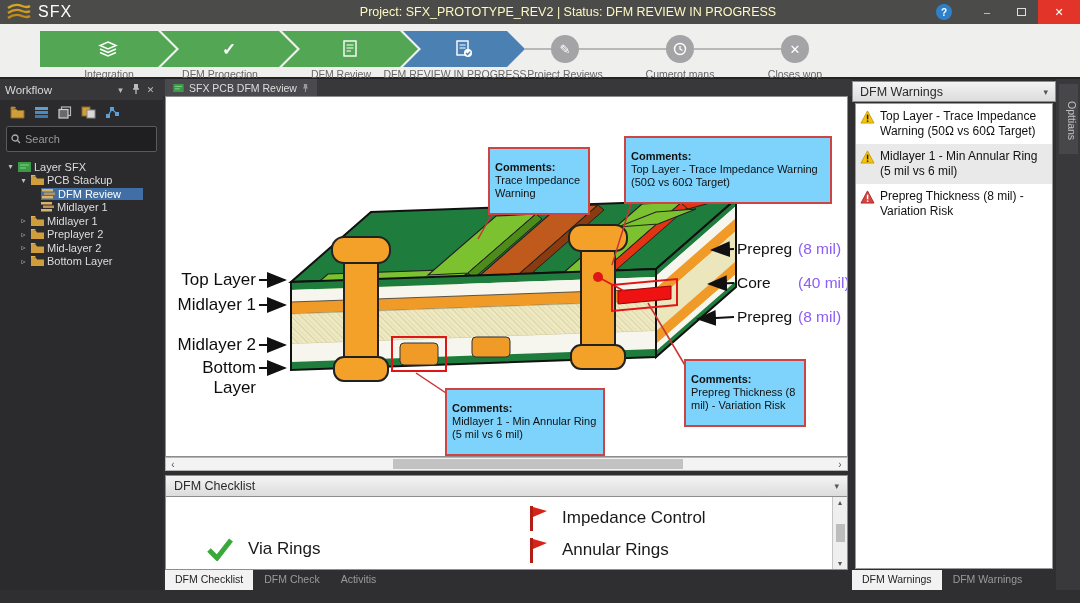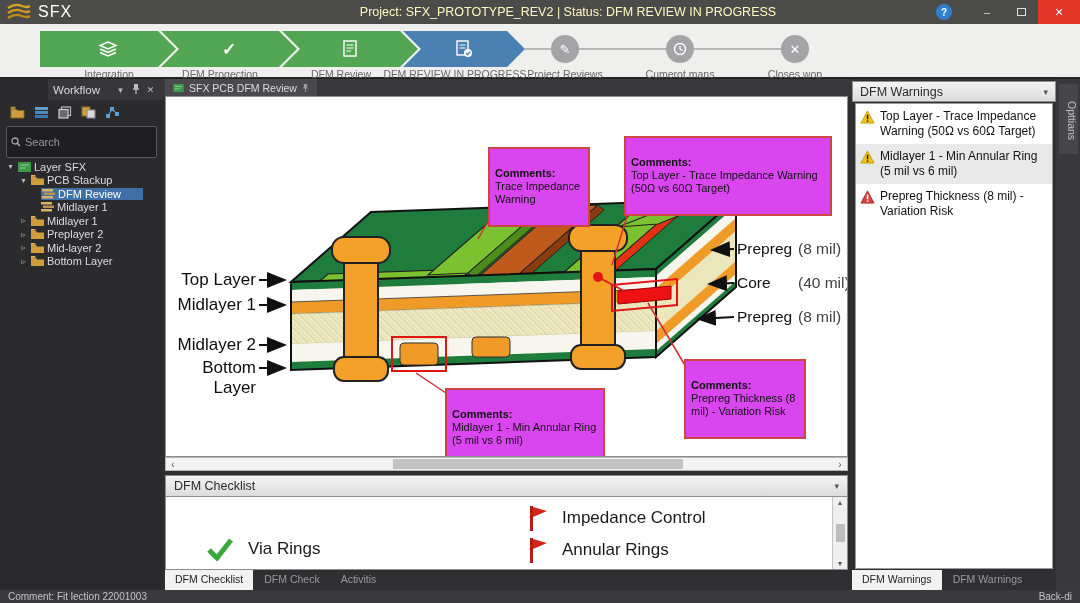--- a/index.html
+++ b/index.html
@@ -33,27 +33,27 @@
   .step-label { position:absolute; top:44px; font-size:10.5px; color:#666; text-align:center; width:150px; }
   .pend-line { position:absolute; top:24px; height:2px; background:#b8b8b8; }
   .pend-circle { position:absolute; top:11px; width:28px; height:28px; border-radius:50%; background:#a4a4a6;
     display:flex; align-items:center; justify-content:center; color:#fff; font-size:13px; }
 
   
   .content { position:absolute; left:0; top:79px; width:1080px; height:511px; }
 
   
   .sidebar { position:absolute; left:0; top:0; width:163px; height:511px; background:#2b2b2e; color:#ddd; }
-  .sb-head { height:21px; background:#37373a; display:flex; align-items:center; padding:0 5px; font-size:11.5px; color:#d8d8d8;margin-left:48px; }
+  .sb-head { height:21px; background:#37373a; display:flex; align-items:center; padding:0 5px; font-size:11.5px; color:#d8d8d8; }
   .sb-head .sp { flex:1; }
   .sb-hbtn { width:15px; text-align:center; color:#bbb; font-size:9px; cursor:default; }
   .sb-tools { height:24px; display:flex; align-items:center; gap:9px; padding:0 10px; }
   .sb-tools svg { display:block; }
-  .sb-search { margin:2px 6px 2px 6px; height:18px; background:#1f1f22; border:1px solid #5a5a5e;
-    border-radius:2px; display:flex; align-items:center; padding:15px 4px; gap:4px; }
+  .sb-search { margin:2px 6px 8px 6px; height:26px; background:#1f1f22; border:1px solid #5a5a5e;
+    border-radius:2px; display:flex; align-items:center; padding:8px 4px; gap:4px; }
   .sb-search input { flex:1; background:transparent; border:none; outline:none; color:#ccc; font-size:11px;
     font-family:"Liberation Sans", sans-serif; width:100px; }
   .sb-search input::placeholder { color:#999; }
   .tree { font-size:11px; }
   .trow { height:13.5px; display:flex; align-items:center; gap:3px; white-space:nowrap; }
   .trow .exp { width:9px; text-align:center; color:#bdbdbd; font-size:8px; }
   .trow .sel { background:#3f6fa5; color:#fff; display:flex; align-items:center; gap:3px; padding:0 22px 0 1px; }
   .ind0 { padding-left:6px; } .ind1 { padding-left:19px; } .ind2 { padding-left:41px; }
 
   
@@ -61,22 +61,22 @@
   .tabstrip { position:absolute; left:0; top:0; width:689px; height:17px; background:#38383b; display:flex; }
   .doc-tab { margin-left:2px; height:17px; background:#4a4a4e; color:#ddd; font-size:10.5px;
     display:flex; align-items:center; gap:5px; padding:0 8px; }
 
   .canvas { position:absolute; left:2px; top:17px; width:683px; height:361px; background:#fff;
     border:1px solid #8d8d8d; overflow:hidden; }
   .board-svg { position:absolute; left:0; top:0; width:683px; height:361px; }
   .lab-left { position:absolute; left:0; width:90px; text-align:right; font-size:17px; color:#0d0d0d; }
   .lab-right { position:absolute; left:571px; font-size:15.5px; white-space:nowrap; }
   .lab-right .nm { color:#111; display:inline-block; min-width:61px; }
-  .lab-right .vl { color:#404040; }
-  .callout { position:absolute; background:#d946ef; border:2px solid #cc4444; padding:18px 5px;
+  .lab-right .vl { color:#8b5cf6; }
+  .callout { position:absolute; background:#7dd3fc; border:2px solid #cc4444; padding:12px 5px;
     font-size:11px; line-height:1.2; color:#111; }
   .callout .ct { font-weight:bold; display:block; }
 
   .hscroll { position:absolute; left:2px; top:378px; width:683px; height:14px; background:#f3f3f3;
     border:1px solid #b5b5b5; display:flex; align-items:center; }
   .hs-arrow { width:14px; text-align:center; color:#555; font-size:10px; }
   .hs-track { position:relative; flex:1; height:100%; }
   .hs-thumb { position:absolute; left:213px; top:1px; width:290px; height:10px; background:#c2c2c2; }
 
   .checklist-head { position:absolute; left:2px; top:396px; width:683px; height:22px;
@@ -512,17 +512,13 @@
         <div class="btab active">DFM Warnings</div>
         <div class="btab">DFM Warnings</div>
       </div>
     </aside>
 
     <div class="opt-strip">
       <div class="opt-tab">Opttians</div>
     </div>
   </div>
 
-  <footer class="statusbar">
-    <span>Comment: Fit lection 22001003</span>
-    <span>Back-di</span>
-  </footer>
 </div>
 
 </body></html>

